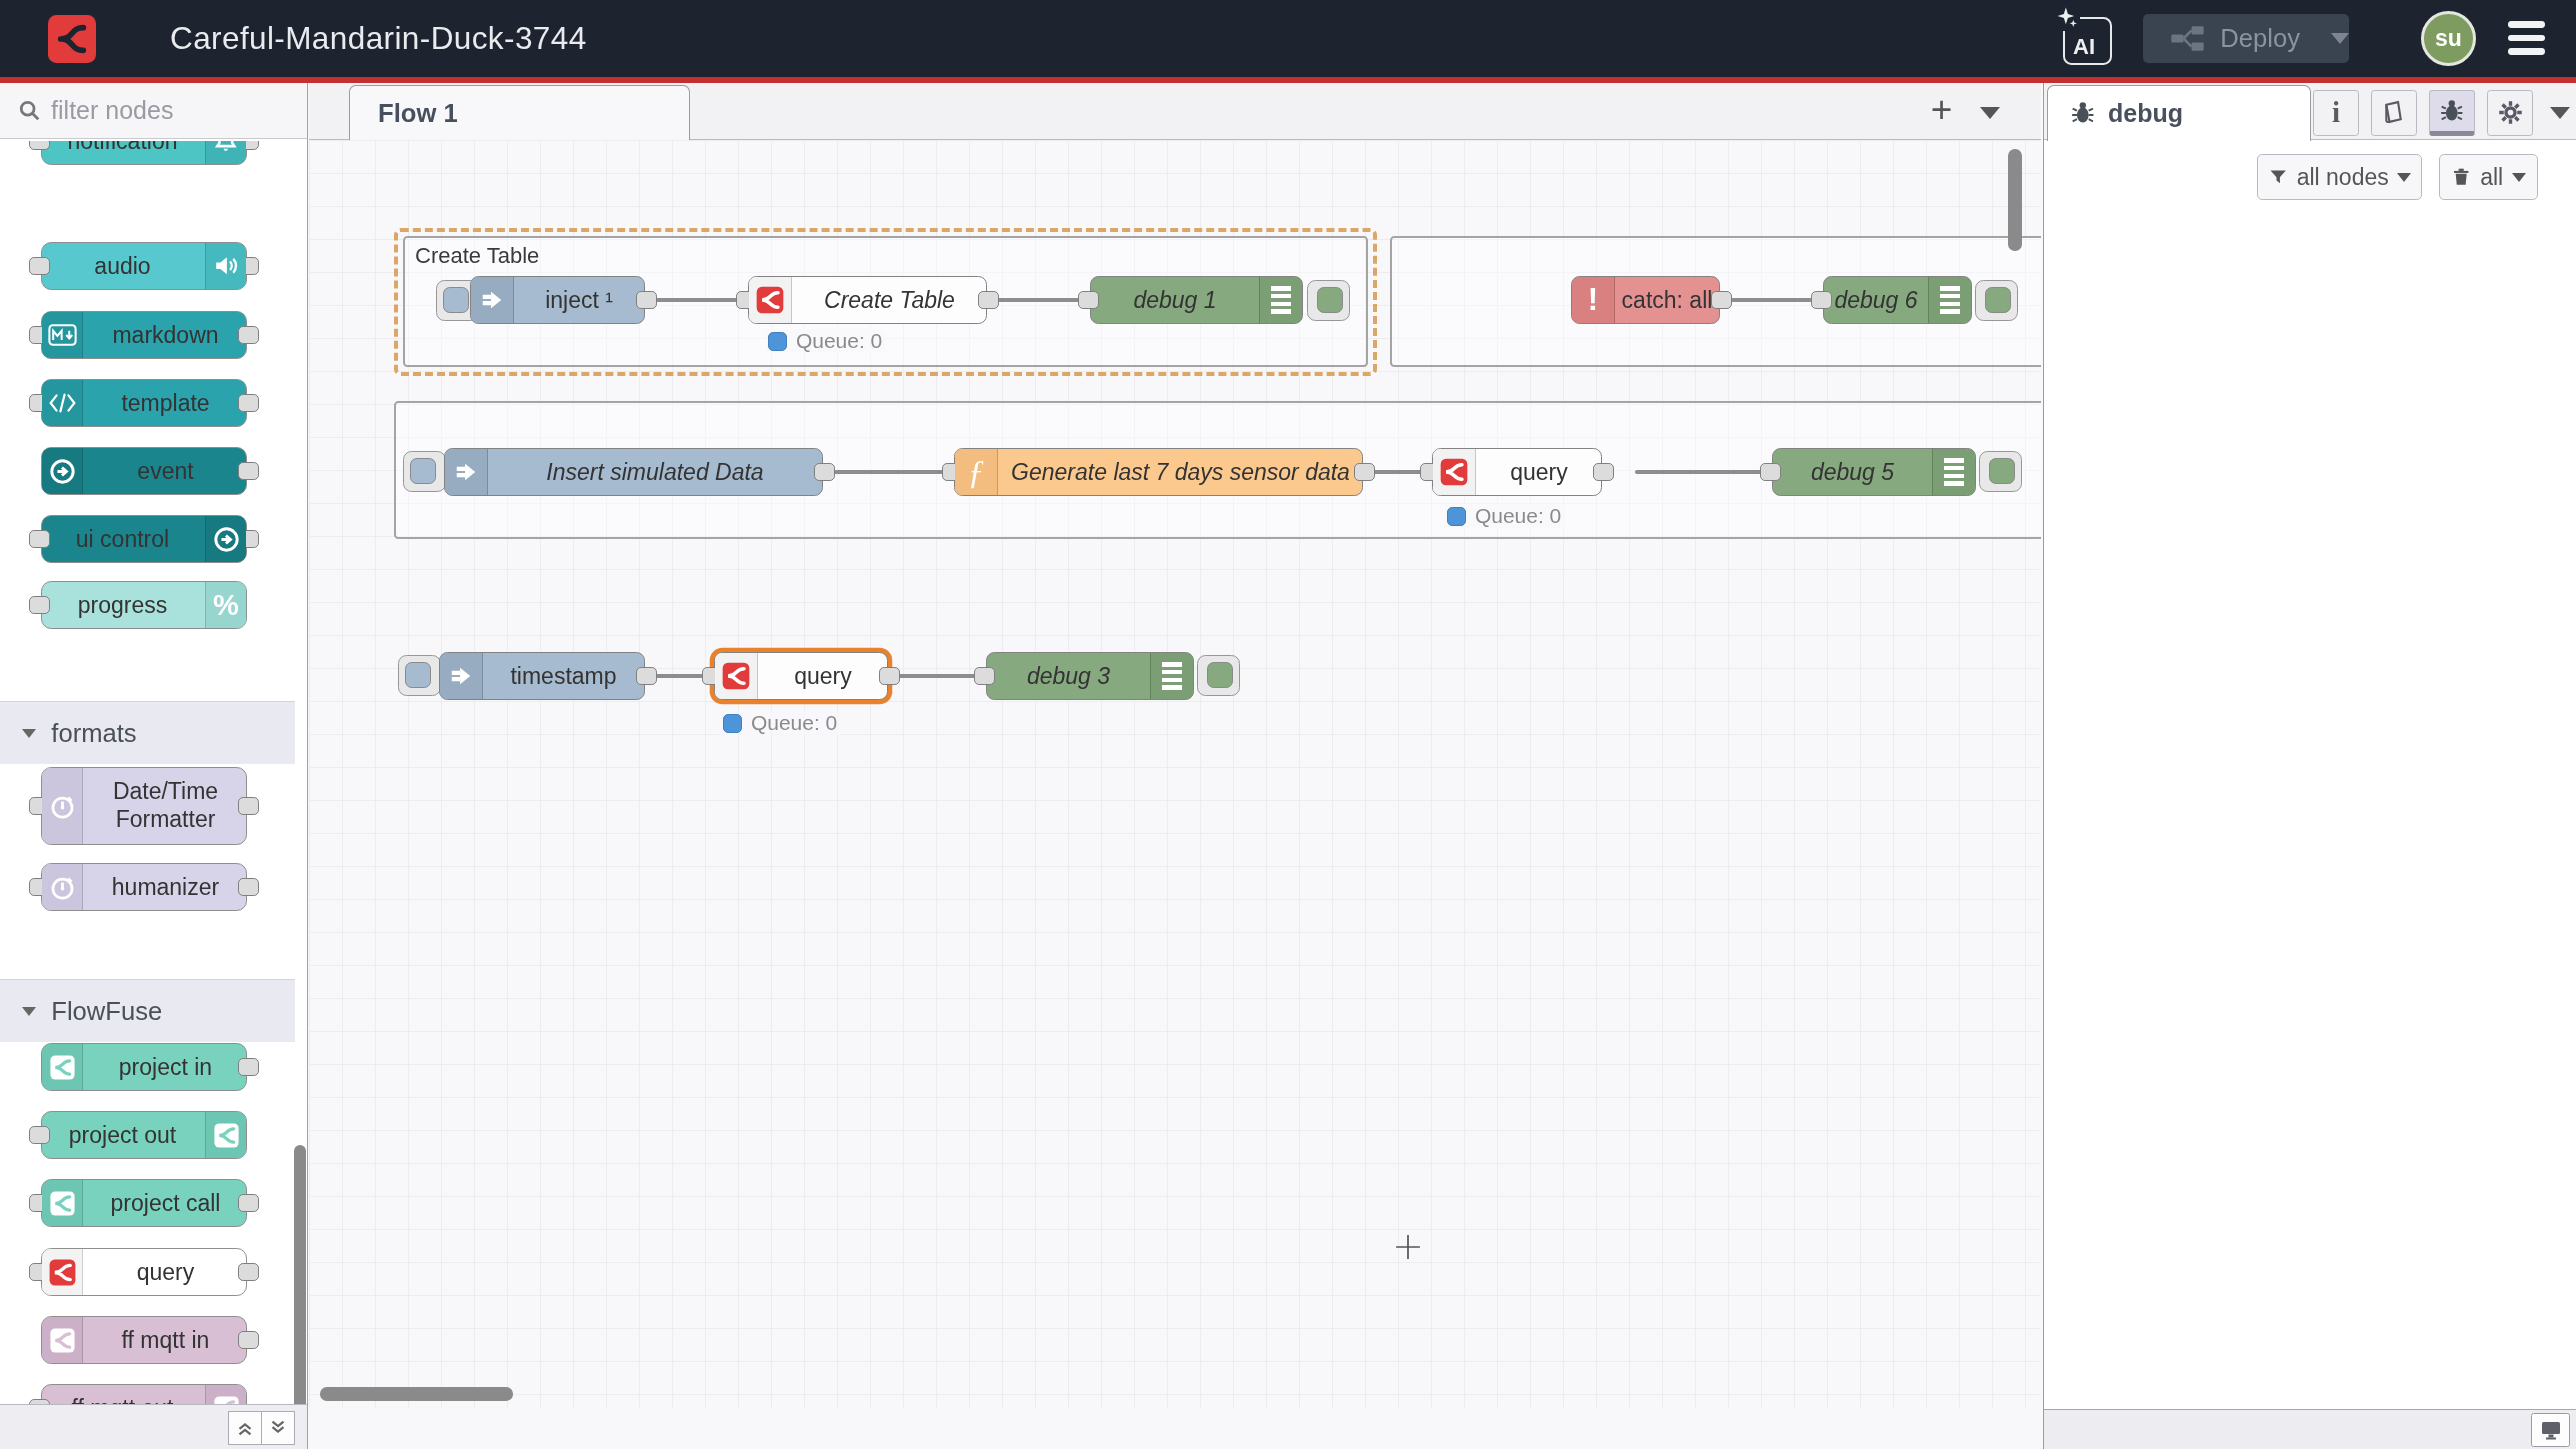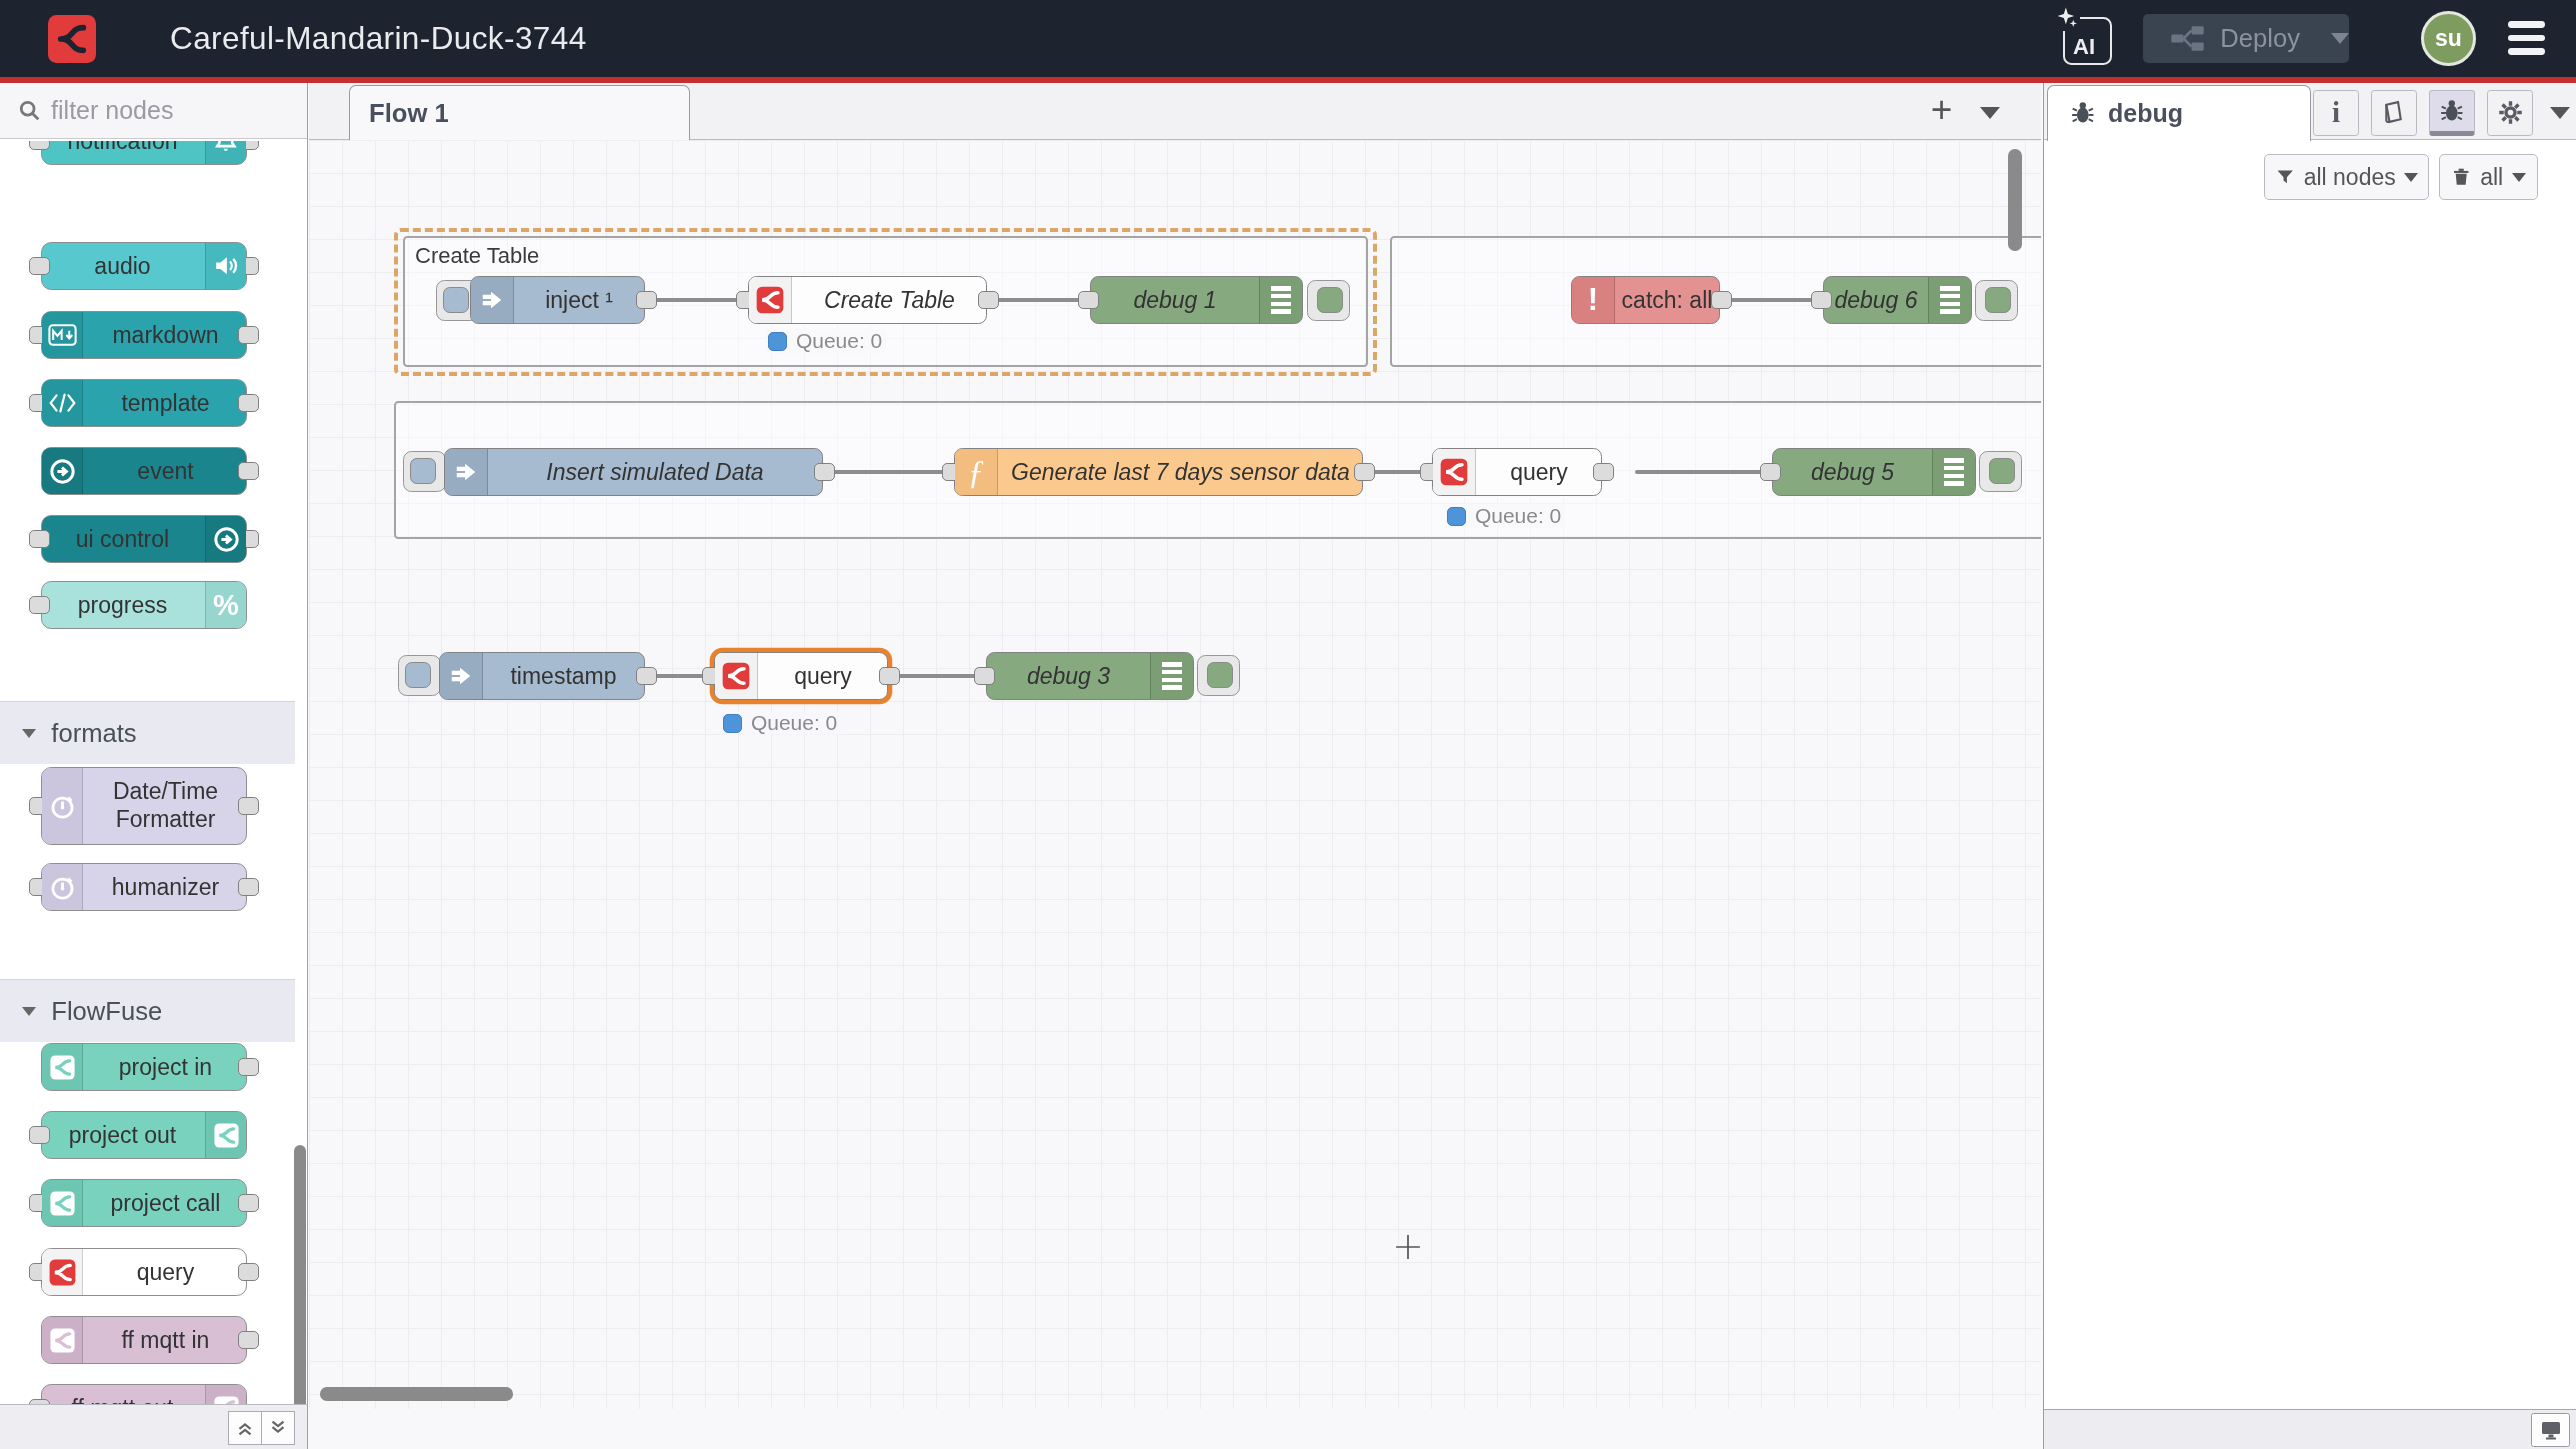--- a/index.html
+++ b/index.html
@@ -40,21 +40,21 @@
   .port.in { left:-12.8px; } .port.out { right:-12.8px; }
   .pheader { position:absolute; left:0; width:295px; height:63px; background:#e9e9f1; border-top:1.7px solid #d4d4dc; display:flex; align-items:center; font-size:25.6px; font-weight:normal; color:#4a5058;margin-top:36px; }
   .pheader .chev { margin:0 15.3px 0 22px; width:0; height:0; border-left:7.7px solid transparent; border-right:7.7px solid transparent; border-top:9.4px solid #666; }
   #palette-scrollbar { position:absolute; left:294px; top:1062px; width:12px; height:279px; border-radius:6px; background:#8a8a8a; }
   #palette-footer { position:absolute; left:0; top:1321px; width:100%; height:46px; background:#ededf2; border-top:1.7px solid #b9b9c2; }
   .pf-btn { position:absolute; top:6px; width:34px; height:34px; background:#fdfdfd; border:1.7px solid #ababb4; display:flex; align-items:center; justify-content:center; }
 
   
   #canvas { position:absolute; left:309px; top:83px; width:1732px; height:1367px; }
   #tabbar { position:absolute; left:0; top:0; width:100%; height:57px; background:#f2f2f5; border-bottom:1.7px solid #b9b9c2; }
-  #tab-flow1 { position:absolute; left:40px; top:1.7px; width:341px; height:56px; background:#f8f8fb; border:1.7px solid #9a9aa2; border-bottom:none; border-radius:6.8px 6.8px 0 0; display:flex; align-items:center; font-size:25.6px; font-weight:bold; color:#47505c; padding-left:19px; }
+  #tab-flow1 { position:absolute; left:40px; top:1.7px; width:341px; height:56px; background:#f8f8fb; border:1.7px solid #9a9aa2; border-bottom:none; border-radius:6.8px 6.8px 0 0; display:flex; align-items:center; font-size:25.6px; font-weight:bold; color:#47505c; padding-left:28px; }
   #tab-add { position:absolute; left:1614px; top:10.2px; width:37px; height:37px; color:#555; font-size:37px; line-height:34px; text-align:center; cursor:pointer; }
   #tab-caret { position:absolute; left:1671px; top:24px; width:0; height:0; border-left:10.2px solid transparent; border-right:10.2px solid transparent; border-top:12px solid #555; }
   #flow {
     position:absolute; left:0; top:57px; width:1732px; height:1269px; overflow:hidden;
     background-color:#f8f8fb;
     background-image:linear-gradient(#ececf1 0.9px, transparent 0.9px), linear-gradient(90deg,#ececf1 0.9px, transparent 0.9px);
     background-size:33px 33px;
   }
   .group { position:absolute; border:2.6px solid #a4a4a4; border-radius:4.3px; background:rgba(255,255,255,0.45); }
   .gsel { position:absolute; border:4.3px dashed #dca666; border-radius:6.8px; }
@@ -601,21 +601,21 @@
       <div class="side-ibtn" style="left:443px;">
         <svg width="27" height="27" viewBox="0 0 24 24">
           <circle cx="12" cy="12" r="4" fill="none" stroke="#5a5a64" stroke-width="3"></circle>
           <path d="M12 2v4M12 18v4M2 12h4M18 12h4M4.9 4.9l2.9 2.9M16.2 16.2l2.9 2.9M19.1 4.9l-2.9 2.9M7.8 16.2l-2.9 2.9" stroke="#5a5a64" stroke-width="3"></path>
         </svg>
       </div>
       <div id="side-caret"></div>
     </div>
 
     <div id="side-toolbar">
-      <div class="tb-btn" style="left:213px; width:165px;margin-left:7px;">
+      <div class="tb-btn" style="left:213px; width:165px;">
         <svg width="20.4" height="20.4" viewBox="0 0 24 24">
             <path d="M3 4h18l-7 8v7l-4-3v-4z" fill="#555"></path>
           </svg>
         <span>all nodes</span>
         <div class="tb-caret"></div>
       </div>
       <div class="tb-btn" style="left:395px; width:99px;">
         <svg width="20.4" height="20.4" viewBox="0 0 24 24">
             <path d="M5.5 8h13l-1.3 13H6.8z" fill="#555"></path>
             <rect x="3.5" y="4.6" width="17" height="2.4" fill="#555"></rect>

